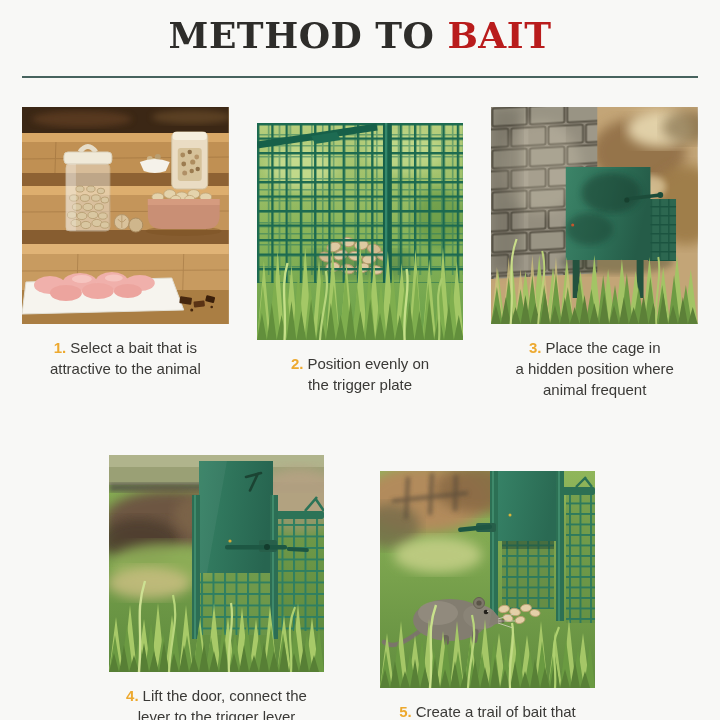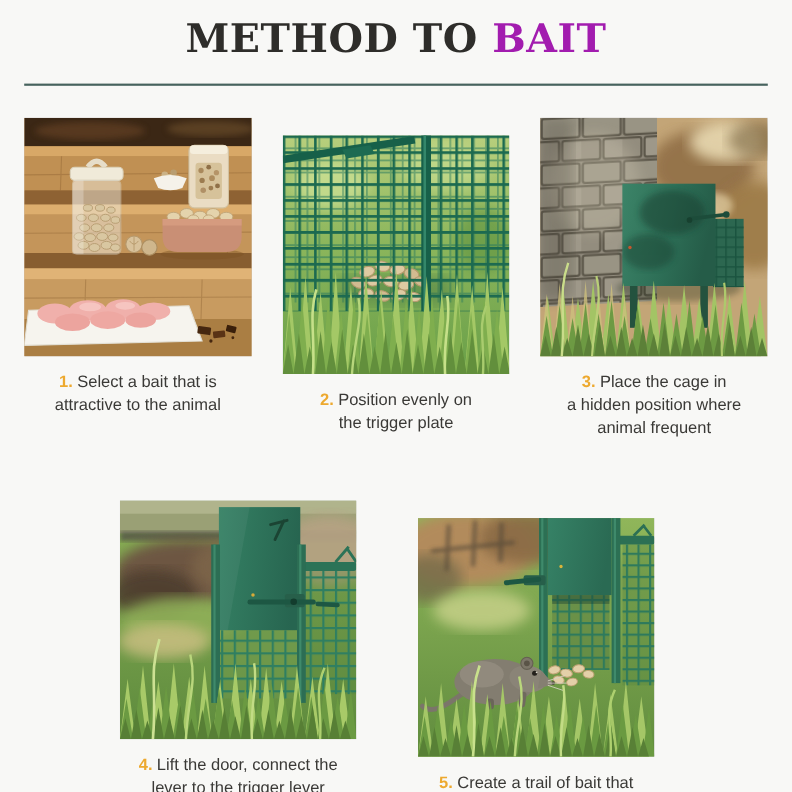--- a/index.html
+++ b/index.html
@@ -11,21 +11,21 @@
     overflow:hidden;
   }
   .page{width:720px;height:720px;position:relative;}
   .title{
     margin:0;padding-top:15px;
     text-align:center;
     font-family:"DejaVu Serif","Liberation Serif",serif;
     font-weight:700;font-size:36px;line-height:40px;
     letter-spacing:.5px;color:#2e2d2a;
   }
-  .title .hl{color:#a21caf;}
+  .title .hl{color:#b91c1c;}
   .divider{width:676px;margin:21px auto 0;border-top:2px solid #47635e;height:0;}
   .row-top{display:flex;gap:12px;padding:0 22px;margin-top:29px;height:348px;box-sizing:border-box;}
   .cell{flex:1;display:flex;flex-direction:column;min-width:0;}
   .row-bottom{display:flex;justify-content:center;gap:22px;}
   .cell-b{width:233px;display:flex;flex-direction:column;}
   .photo{height:217px;width:100%;overflow:hidden;background:#ddd;}
   .photo-b{width:215px;height:217px;margin:0 auto;overflow:hidden;background:#ddd;}
   .photo svg,.photo-b svg{display:block;width:100%;height:100%;}
   .caption{
     margin-top:13px;text-align:center;

